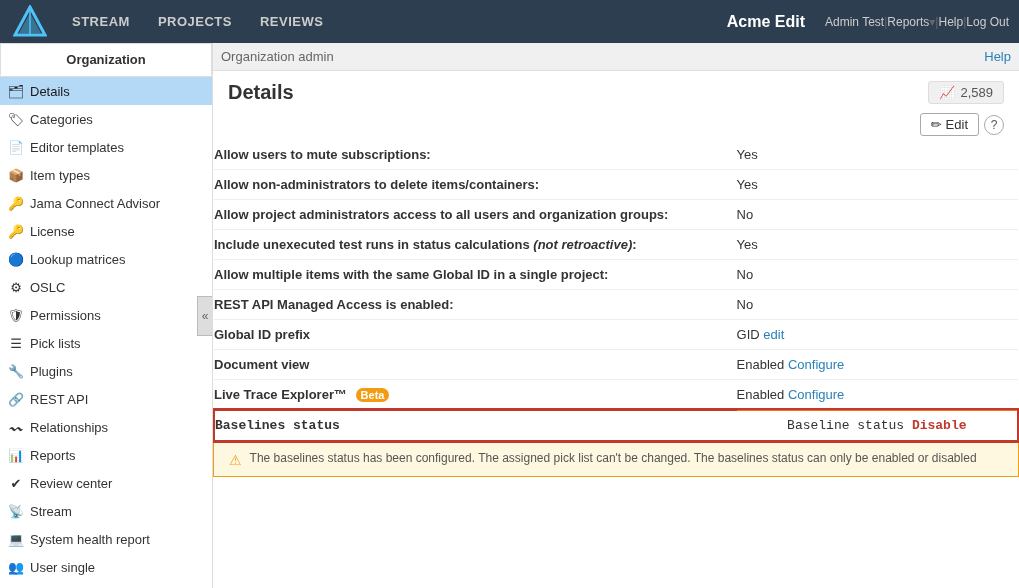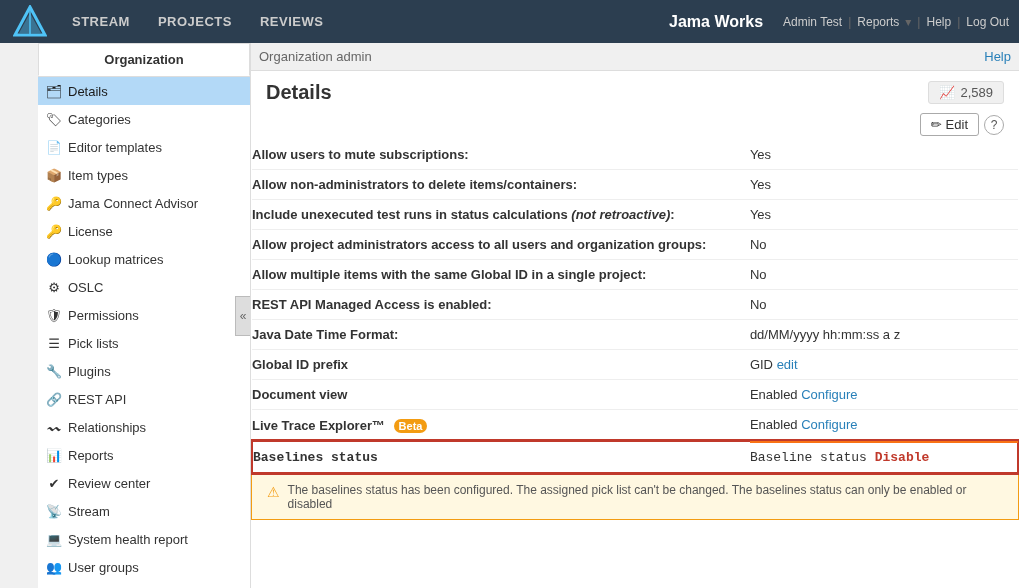--- a/index.html
+++ b/index.html
@@ -46,30 +46,29 @@
       font-size: 16px;
       font-weight: bold;
       color: #fff;
       padding: 0 20px;
     }
     .top-nav .top-right-links {
       display: flex;
       align-items: center;
       font-size: 12px;
       color: #ccc;
-      gap: 6px;
+      gap: 0;
     }
     .top-right-links a { color: #ccc; text-decoration: none; cursor: pointer; }
     .top-right-links .sep { color: #666; }
 
     
     .main-layout {
       display: flex;
       height: calc(588px - 43px);
-      margin-left: 38px;
     }
 
     
     .sidebar {
       width: 213px;
       background: #fff;
       border-right: 1px solid #ddd;
       display: flex;
       flex-direction: column;
       overflow: hidden;
@@ -265,21 +264,21 @@
       <polygon points="17,2 32,30 2,30" fill="none" stroke="#4fc3f7" stroke-width="3"></polygon>
       <polygon points="17,8 28,28 6,28" fill="#4fc3f7" opacity="0.4"></polygon>
       <line x1="17" y1="2" x2="17" y2="30" stroke="#4fc3f7" stroke-width="1.5"></line>
     </svg>
   </div>
   <div class="nav-links">
     <div class="nav-item">STREAM</div>
     <div class="nav-item">PROJECTS</div>
     <div class="nav-item">REVIEWS</div>
   </div>
-  <div class="app-title">Jama Works</div>
+  <div class="app-title">Acme Edit</div>
   <div class="top-right-links">
     <a>Admin Test</a>
     <span class="sep">|</span>
     <a>Reports</a>
     <span class="sep">▾</span>
     <span class="sep">|</span>
     <a>Help</a>
     <span class="sep">|</span>
     <a>Log Out</a>
   </div>
@@ -355,21 +354,21 @@
       <div class="sidebar-item">
         <span class="si-icon">📡</span>
         <span>Stream</span>
       </div>
       <div class="sidebar-item">
         <span class="si-icon">💻</span>
         <span>System health report</span>
       </div>
       <div class="sidebar-item">
         <span class="si-icon">👥</span>
-        <span>User groups</span>
+        <span>User single</span>
       </div>
       <div class="sidebar-item">
         <span class="si-icon">👤</span>
         <span>Users</span>
       </div>
     </div>
     <div class="sidebar-collapse-btn">«</div>
   </div>
 
   <div class="main-content">
@@ -396,54 +395,50 @@
         <tbody>
           <tr>
             <td>Allow users to mute subscriptions:</td>
             <td>Yes</td>
           </tr>
           <tr>
             <td>Allow non-administrators to delete items/containers:</td>
             <td>Yes</td>
           </tr>
           <tr>
+            <td>Allow project administrators access to all users and organization groups:</td>
+            <td>No</td>
+          </tr>
+          <tr>
             <td>Include unexecuted test runs in status calculations <span class="italic">(not retroactive)</span>:</td>
             <td>Yes</td>
           </tr>
           <tr>
-            <td>Allow project administrators access to all users and organization groups:</td>
-            <td>No</td>
-          </tr>
-          <tr>
             <td>Allow multiple items with the same Global ID in a single project:</td>
             <td>No</td>
           </tr>
           <tr>
             <td>REST API Managed Access is enabled:</td>
             <td>No</td>
           </tr>
           <tr>
-            <td>Java Date Time Format:</td>
-            <td>dd/MM/yyyy hh:mm:ss a z</td>
-          </tr>
-          <tr>
             <td>Global ID prefix</td>
             <td>GID <a class="link-blue">edit</a></td>
           </tr>
           <tr>
             <td>Document view</td>
             <td>Enabled <a class="link-blue">Configure</a></td>
           </tr>
           <tr>
             <td>Live Trace Explorer™ <span class="beta-badge">Beta</span></td>
             <td>Enabled <a class="link-blue">Configure</a></td>
           </tr>
           <tr style="outline: 2px solid #c0392b; background: #fff; font-family: Liberation Mono, monospace;">
             <td style="border-top: 2px solid #c0392b; border-bottom: 2px solid #c0392b; border-left: 2px solid #c0392b; font-weight: bold;">Baselines status</td>
-            <td style="border-top: 4px solid #f97316; border-bottom: 2px solid #c0392b; border-right: 2px solid #c0392b;">Baseline status <a class="link-red">Disable</a></td>
+            <td style="border-top: 2px solid #f97316; border-bottom: 2px solid #c0392b; border-right: 2px solid #c0392b; text-align: center;">Baseline status <a class="link-red">Disable</a></td>
           </tr>
         </tbody>
       </table>
       <div class="warning-bar">
         <span class="warning-icon">⚠</span>
         <span>The baselines status has been configured. The assigned pick list can't be changed. The baselines status can only be enabled or disabled</span>
       </div>
     </div>
   </div>
 </div>

